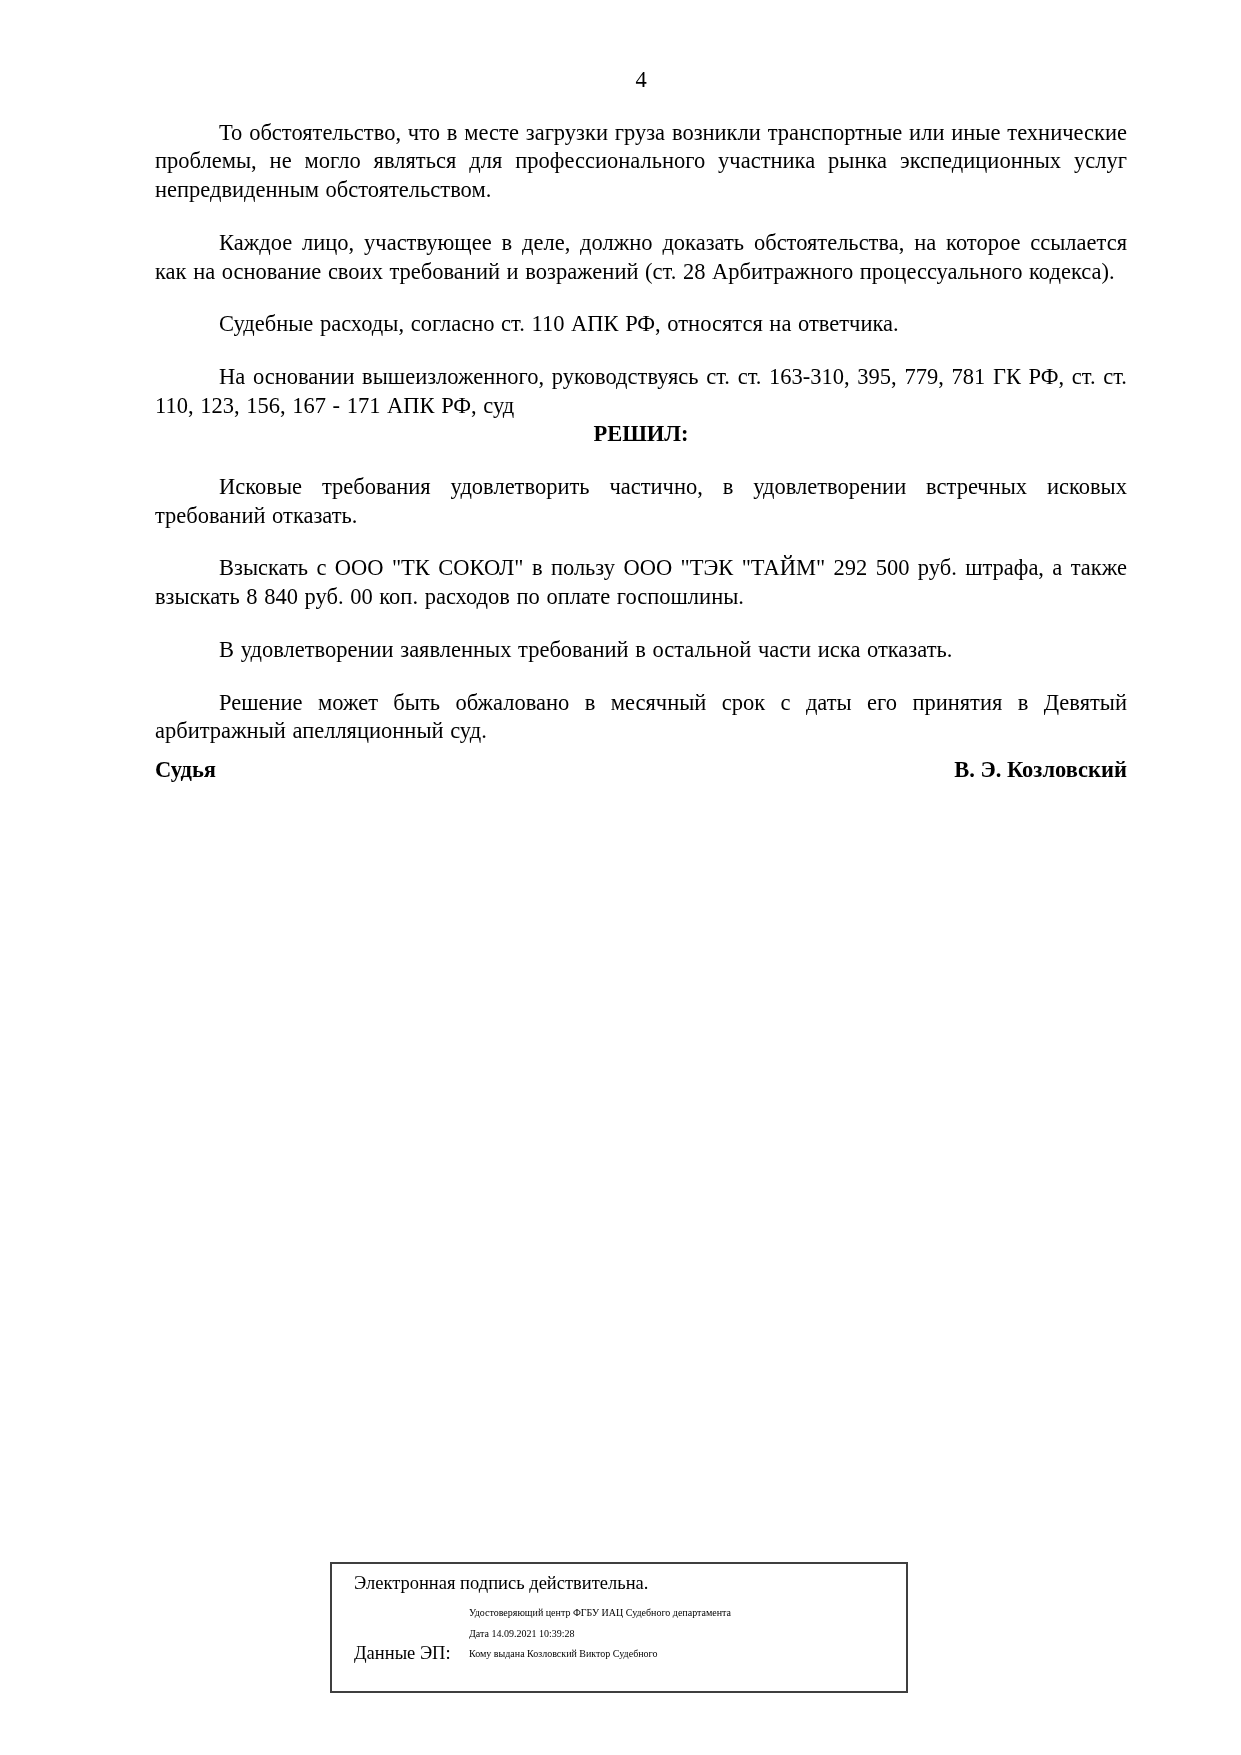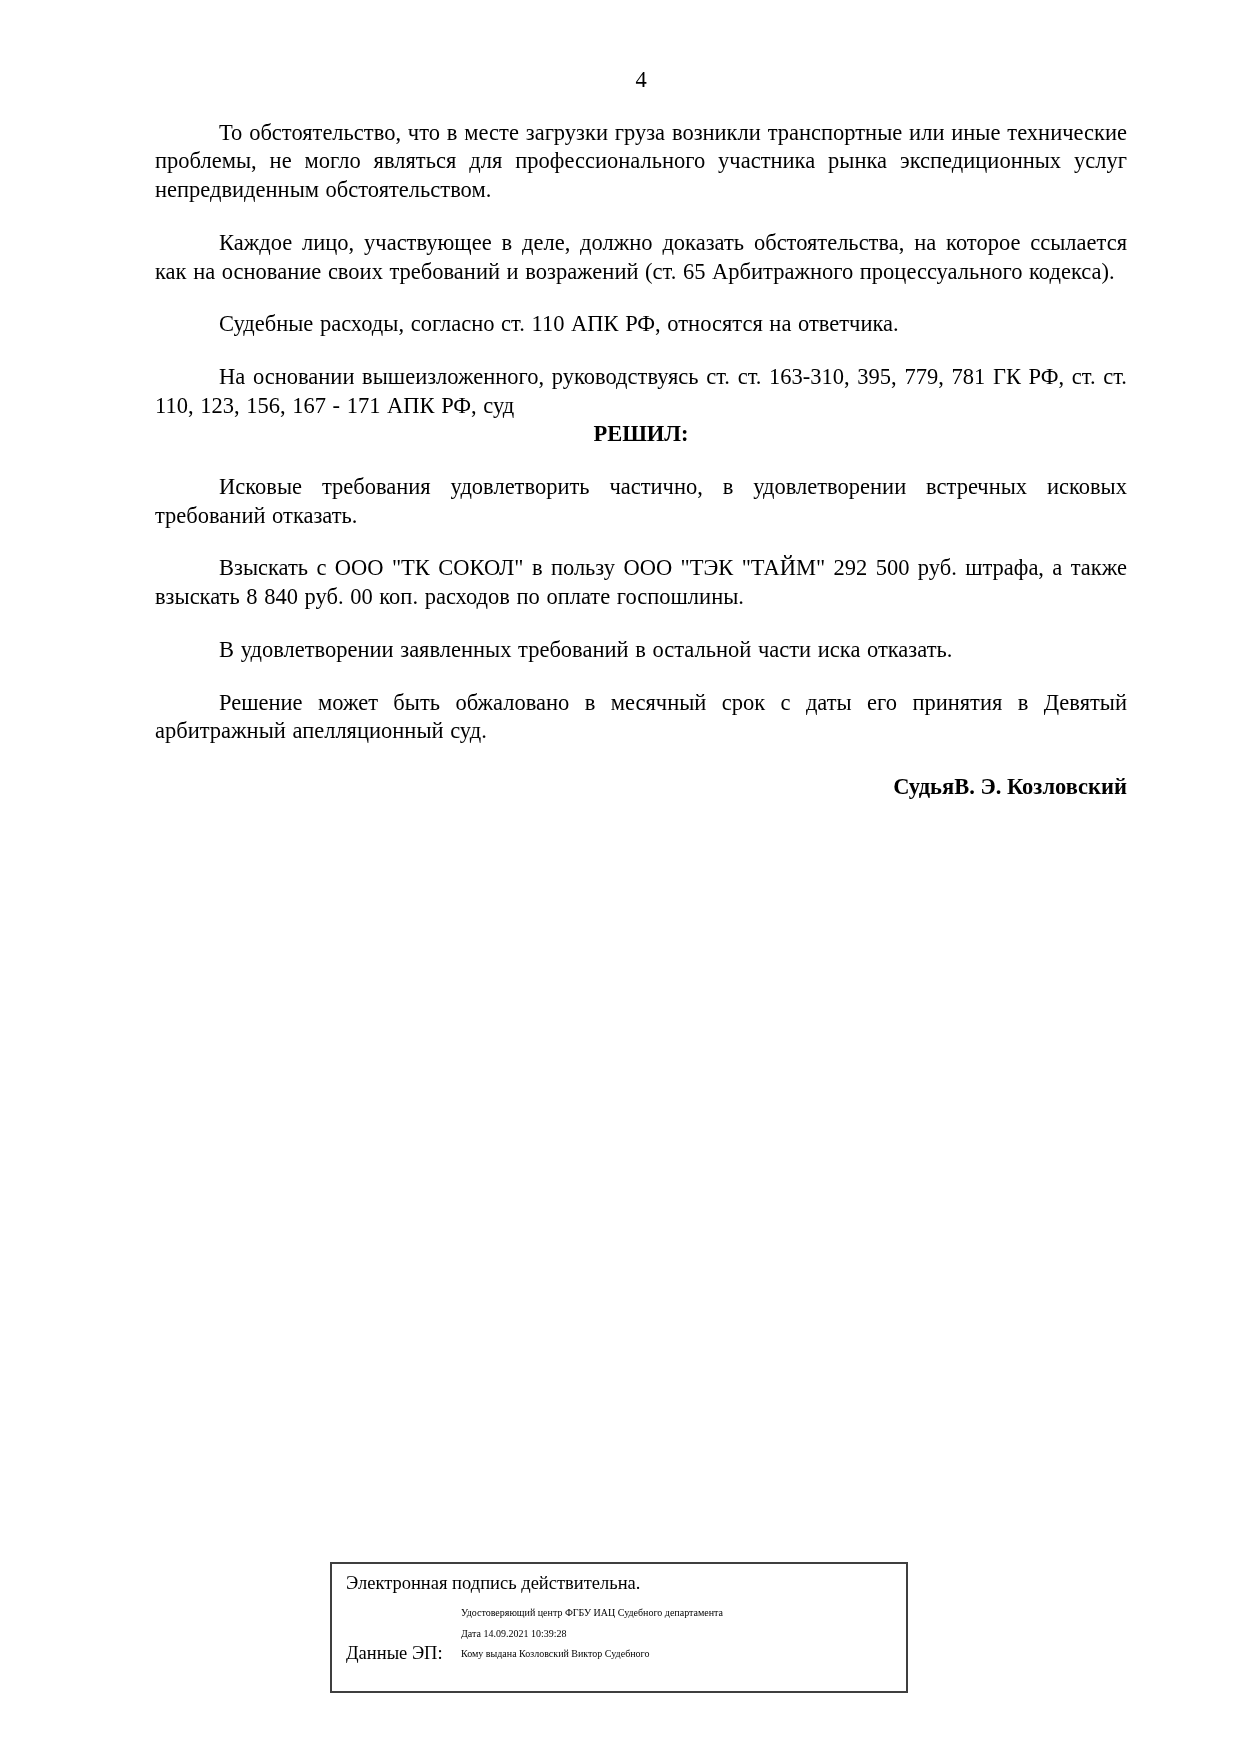--- a/index.html
+++ b/index.html
@@ -35,35 +35,35 @@
   }
   .heading {
     font-size: 22.5px;
     line-height: 28.7px;
     text-align: center;
     text-indent: 0;
     font-weight: 700;
   }
   .sig-row {
     display: flex;
-    justify-content: flex-end;
-    margin-top: 27px;
+    justify-content: space-between;
+    margin-top: 10px;
     font-size: 22.5px;
     line-height: 28.7px;
     font-weight: 700;
   }
   .stamp {
     position: absolute;
     left: 330px;
     top: 1562px;
     width: 578px;
     height: 131px;
     border: 2px solid #3f3f3f;
     background: #ffffff;
-    padding: 6px 14px 0 14px;
+    padding: 6px 14px 0 22px;
   }
   .stamp-line1 {
     font-size: 18.5px;
     line-height: 26px;
   }
   .stamp-row {
     display: flex;
     margin-top: 4px;
     align-items: flex-end;
   }
@@ -80,21 +80,21 @@
   }
 </style>
 </head>
 <body>
 
 <div class="page">
   <div class="content">
     <div class="page-num">4</div>
 
     <p class="para">То обстоятельство, что в месте загрузки груза возникли транспортные или иные технические проблемы, не могло являться для профессионального участника рынка экспедиционных услуг непредвиденным обстоятельством.</p>
-    <p class="para">Каждое лицо, участвующее в деле, должно доказать обстоятельства, на которое ссылается как на основание своих требований и возражений (ст. 65 Арбитражного процессуального кодекса).</p>
+    <p class="para">Каждое лицо, участвующее в деле, должно доказать обстоятельства, на которое ссылается как на основание своих требований и возражений (ст. 28 Арбитражного процессуального кодекса).</p>
     <p class="para">Судебные расходы, согласно ст. 110 АПК РФ, относятся на ответчика.</p>
     <p class="para">На основании вышеизложенного, руководствуясь ст. ст. 163-310, 395, 779, 781 ГК РФ, ст. ст. 110, 123, 156, 167 - 171 АПК РФ, суд</p>
 
     <p class="heading">РЕШИЛ:</p>
 
     <p class="para">Исковые требования удовлетворить частично, в удовлетворении встречных исковых требований отказать.</p>
     <p class="para">Взыскать с ООО "ТК СОКОЛ" в пользу ООО "ТЭК "ТАЙМ" 292 500 руб. штрафа, а также взыскать 8 840 руб. 00 коп. расходов по оплате госпошлины.</p>
     <p class="para">В удовлетворении заявленных требований в остальной части иска отказать.</p>
     <p class="para">Решение может быть обжаловано в месячный срок с даты его принятия в Девятый арбитражный апелляционный суд.</p>
 

